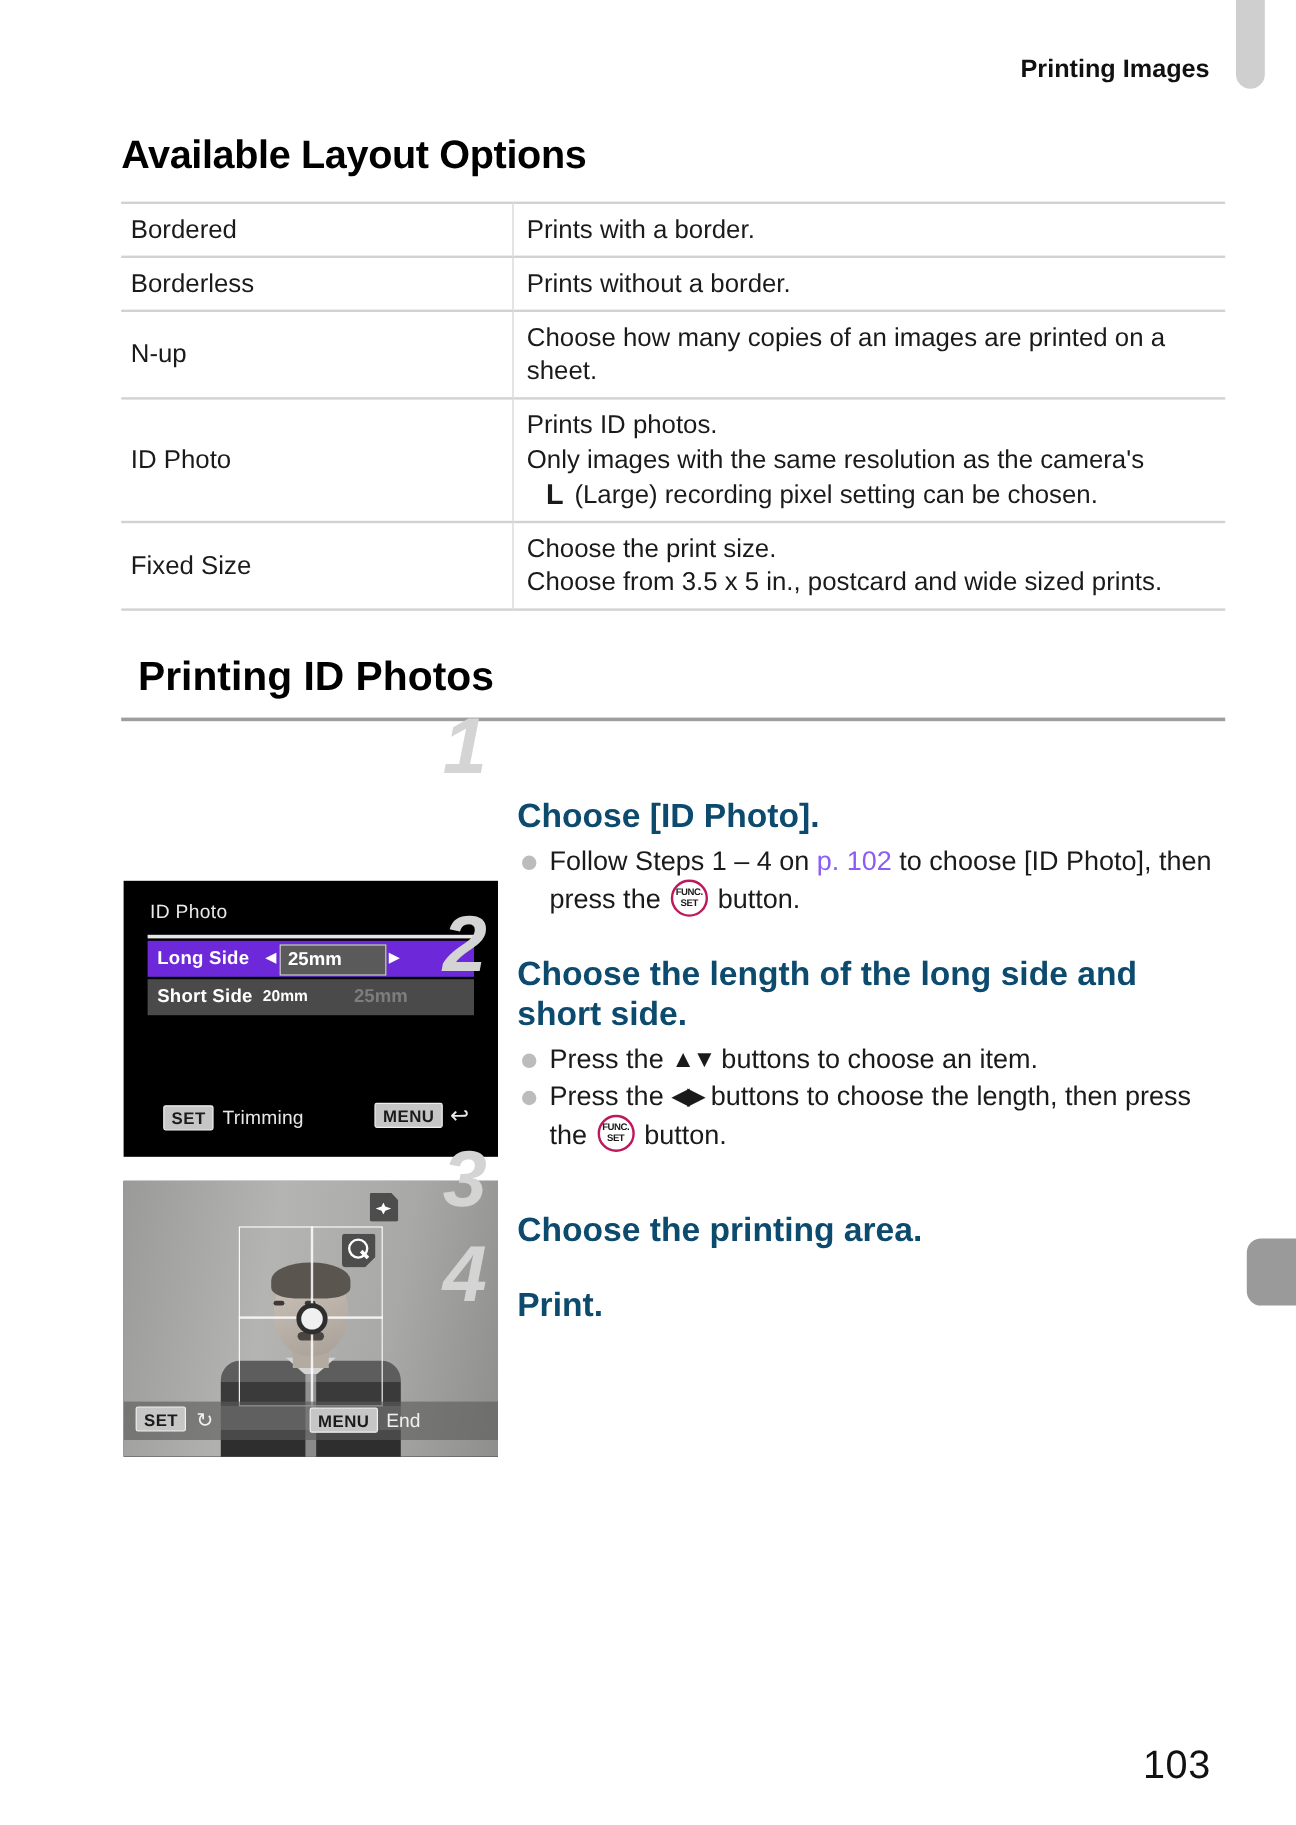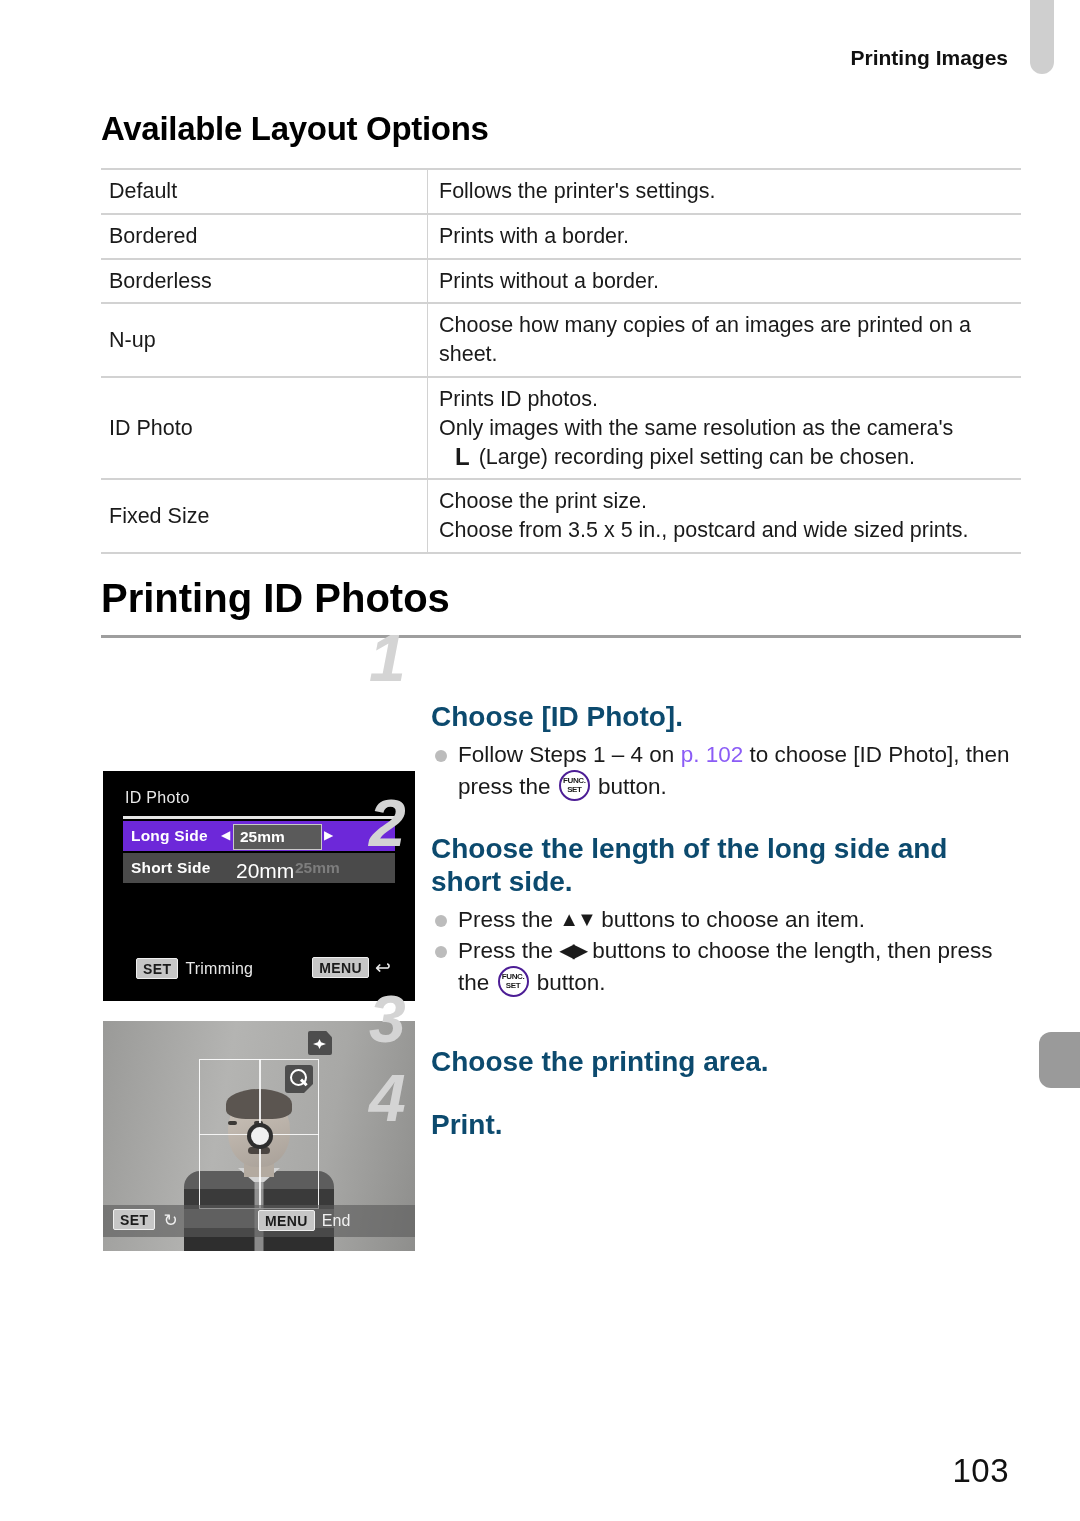--- a/index.html
+++ b/index.html
@@ -97,23 +97,23 @@
     font-size: 24px;
     line-height: 1;
     padding-left: 16px;
     padding-right: 9px;
     position: relative;
     top: 1px;
   }
 
   
   h1.sub-section-title {
-    font-size: 40px;
-    font-weight: bold;
-    margin: 0;
+    font-size: 34px;
+    font-weight: bold;
+    margin: 14px;
     padding-top: 22px;
     color: #000;
   }
   .rule {
     margin-top: 14px;
     width: 920px;
     height: 3px;
     background: #9e9e9e;
   }
 
@@ -169,21 +169,21 @@
     border-radius: 50%;
     background: #bcbcbc;
   }
   .pageref { color: #8b5cf6; }
 
   
   .funcset {
     display: inline-block;
     width: 27px;
     height: 27px;
-    border: 2px solid #4c1d95;
+    border: 2px solid #be185d;
     border-radius: 50%;
     position: relative;
     vertical-align: -7px;
     margin: 0 2px;
   }
   .funcset b {
     position: absolute;
     left: 0; right: 0;
     text-align: center;
     font-size: 8px;
@@ -272,25 +272,25 @@
   .lcd-row .valuebox span {
     position: absolute;
     left: 6px;
     top: 3px;
     color: #ffffff;
     font-size: 15.5px;
     font-weight: bold;
   }
   .lcd-row .value-plain {
     position: absolute;
-    left: 113px;
+    left: 96px;
     top: 6px;
     color: #ffffff;
-    font-size: 21px;
-    font-weight: normal;
+    font-size: 13px;
+    font-weight: bold;
   }
   .lcd-row .value-ghost {
     position: absolute;
     left: 172px;
     top: 6px;
     color: #7d7d7d;
     font-size: 15.5px;
     font-weight: bold;
   }
 
@@ -548,26 +548,20 @@
 <div class="tab-mid"></div>
 
 <div class="running-head">Printing Images</div>
 
 <div class="content">
 
   <h1 class="section-title">Available Layout Options</h1>
 
   <table class="layout-table">
     <tbody>
-      <tr>
-        <td class="col-name">Default</td>
-        <td class="col-desc">
-          <span class="desc-line">Follows the printer's settings.</span>
-        </td>
-      </tr>
       <tr>
         <td class="col-name">Bordered</td>
         <td class="col-desc">
           <span class="desc-line">Prints with a border.</span>
         </td>
       </tr>
       <tr>
         <td class="col-name">Borderless</td>
         <td class="col-desc">
           <span class="desc-line">Prints without a border.</span>

